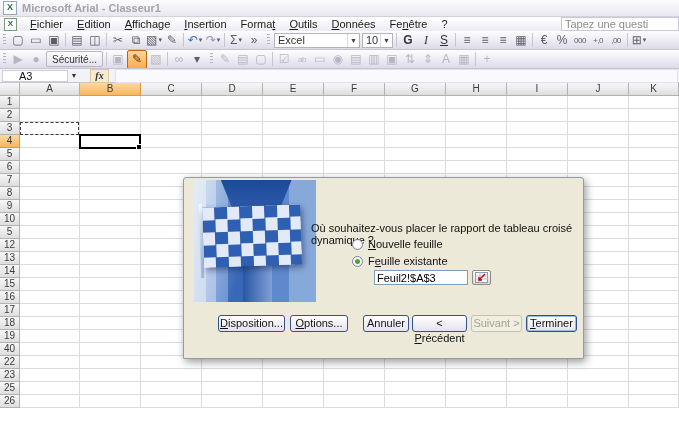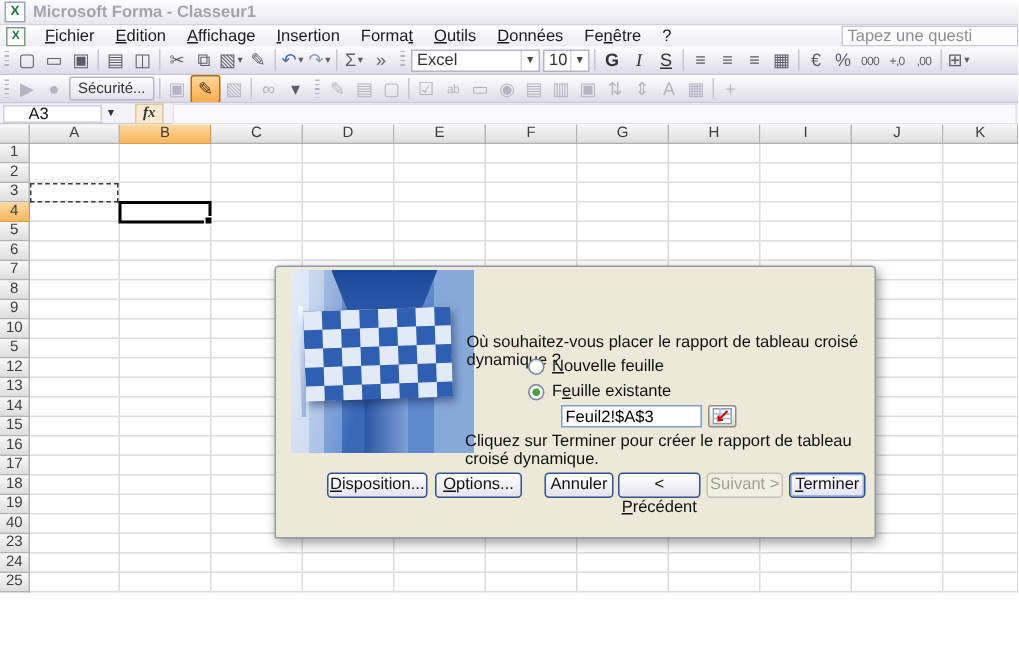--- a/index.html
+++ b/index.html
@@ -121,21 +121,21 @@
   #btn-annuler{left:179px;width:46px;} #btn-precedent{left:228px;width:55px;}
   #btn-suivant{left:287px;width:51px;border-color:#c4c2b4;background:#f1efe2;color:#a2a092;}
   #btn-terminer{left:342px;width:51px;border-color:#2f4f8f;
     box-shadow:inset 0 0 0 1px #9db9e3;font-weight:normal;}
 </style>
 </head>
 <body>
 
 <div id="titlebar">
   <span class="xlicon">X</span>
-  <span>Microsoft Forma - Classeur1</span>
+  <span>Microsoft Arial - Classeur1</span>
 </div>
 
 <div id="menubar">
   <span class="bookicon">X</span>
   <span id="menu-items"><span class="menu-item"><u>F</u>ichier</span><span class="menu-item"><u>E</u>dition</span><span class="menu-item"><u>A</u>ffichage</span><span class="menu-item"><u>I</u>nsertion</span><span class="menu-item">Forma<u>t</u></span><span class="menu-item"><u>O</u>utils</span><span class="menu-item"><u>D</u>onnées</span><span class="menu-item">Fe<u>n</u>être</span><span class="menu-item">?</span></span>
   <span id="helpbox">Tapez une questi</span>
 </div>
 
 <div id="toolbar1" class="toolbar">
   <span class="grip"></span>
@@ -622,49 +622,63 @@
         <div class="cell" style="width: 61px;"></div>
         <div class="cell" style="width: 61px;"></div>
         <div class="cell" style="width: 61px;"></div>
         <div class="cell" style="width: 61px;"></div>
         <div class="cell" style="width: 61px;"></div>
         <div class="cell" style="width: 61px;"></div>
         <div class="cell" style="width: 61px;"></div>
         <div class="cell" style="width: 50px;"></div>
       </div>
       <div class="grid-row">
+        <div class="hc rh">22</div>
+        <div class="cell" style="width: 60px;"></div>
+        <div class="cell" style="width: 61px;"></div>
+        <div class="cell" style="width: 61px;"></div>
+        <div class="cell" style="width: 61px;"></div>
+        <div class="cell" style="width: 61px;"></div>
+        <div class="cell" style="width: 61px;"></div>
+        <div class="cell" style="width: 61px;"></div>
+        <div class="cell" style="width: 61px;"></div>
+        <div class="cell" style="width: 61px;"></div>
+        <div class="cell" style="width: 61px;"></div>
+        <div class="cell" style="width: 50px;"></div>
+      </div>
+      <div class="grid-row">
         <div class="hc rh">23</div>
         <div class="cell" style="width: 60px;"></div>
         <div class="cell" style="width: 61px;"></div>
         <div class="cell" style="width: 61px;"></div>
         <div class="cell" style="width: 61px;"></div>
         <div class="cell" style="width: 61px;"></div>
         <div class="cell" style="width: 61px;"></div>
         <div class="cell" style="width: 61px;"></div>
         <div class="cell" style="width: 61px;"></div>
         <div class="cell" style="width: 61px;"></div>
         <div class="cell" style="width: 61px;"></div>
         <div class="cell" style="width: 50px;"></div>
       </div>
       <div class="grid-row">
-        <div class="hc rh">24</div>
-        <div class="cell" style="width: 60px;"></div>
-        <div class="cell" style="width: 61px;"></div>
-        <div class="cell" style="width: 61px;"></div>
-        <div class="cell" style="width: 61px;"></div>
-        <div class="cell" style="width: 61px;"></div>
-        <div class="cell" style="width: 61px;"></div>
-        <div class="cell" style="width: 61px;"></div>
-        <div class="cell" style="width: 61px;"></div>
-        <div class="cell" style="width: 61px;"></div>
-        <div class="cell" style="width: 61px;"></div>
-        <div class="cell" style="width: 50px;"></div>
-      </div>
-      <div class="grid-row">
         <div class="hc rh">25</div>
+        <div class="cell" style="width: 60px;"></div>
+        <div class="cell" style="width: 61px;"></div>
+        <div class="cell" style="width: 61px;"></div>
+        <div class="cell" style="width: 61px;"></div>
+        <div class="cell" style="width: 61px;"></div>
+        <div class="cell" style="width: 61px;"></div>
+        <div class="cell" style="width: 61px;"></div>
+        <div class="cell" style="width: 61px;"></div>
+        <div class="cell" style="width: 61px;"></div>
+        <div class="cell" style="width: 61px;"></div>
+        <div class="cell" style="width: 50px;"></div>
+      </div>
+      <div class="grid-row">
+        <div class="hc rh">26</div>
         <div class="cell" style="width: 60px;"></div>
         <div class="cell" style="width: 61px;"></div>
         <div class="cell" style="width: 61px;"></div>
         <div class="cell" style="width: 61px;"></div>
         <div class="cell" style="width: 61px;"></div>
         <div class="cell" style="width: 61px;"></div>
         <div class="cell" style="width: 61px;"></div>
         <div class="cell" style="width: 61px;"></div>
         <div class="cell" style="width: 61px;"></div>
         <div class="cell" style="width: 61px;"></div>
@@ -698,21 +712,20 @@
     <input id="loc-input" value="Feuil2!$A$3" style="">
     <button id="range-picker">
       <svg width="13" height="11" viewBox="0 0 13 11">
         <rect x="0.5" y="0.5" width="12" height="10" fill="#ffffff" stroke="#7f9db9"></rect>
         <line x1="0" y1="4" x2="13" y2="4" stroke="#aabbd0"></line>
         <line x1="0" y1="7" x2="13" y2="7" stroke="#aabbd0"></line>
         <line x1="5" y1="0" x2="5" y2="11" stroke="#aabbd0"></line>
         <path d="M10 2 L4 8 L4 5 M4 8 L7 8" stroke="#cc0000" stroke-width="1.4" fill="none"></path>
       </svg>
     </button>
-    <div id="dlg-note">Cliquez sur Terminer pour créer le rapport de tableau croisé dynamique.</div>
     <button class="dlg-btn" id="btn-disposition"><u>D</u>isposition...</button>
     <button class="dlg-btn" id="btn-options"><u>O</u>ptions...</button>
     <button class="dlg-btn" id="btn-annuler">Annuler</button>
     <button class="dlg-btn" id="btn-precedent">&lt; <u>P</u>récédent</button>
     <button class="dlg-btn" id="btn-suivant">Suivant &gt;</button>
     <button class="dlg-btn" id="btn-terminer"><u>T</u>erminer</button>
   </div>
 </div>
 
 </body></html>

